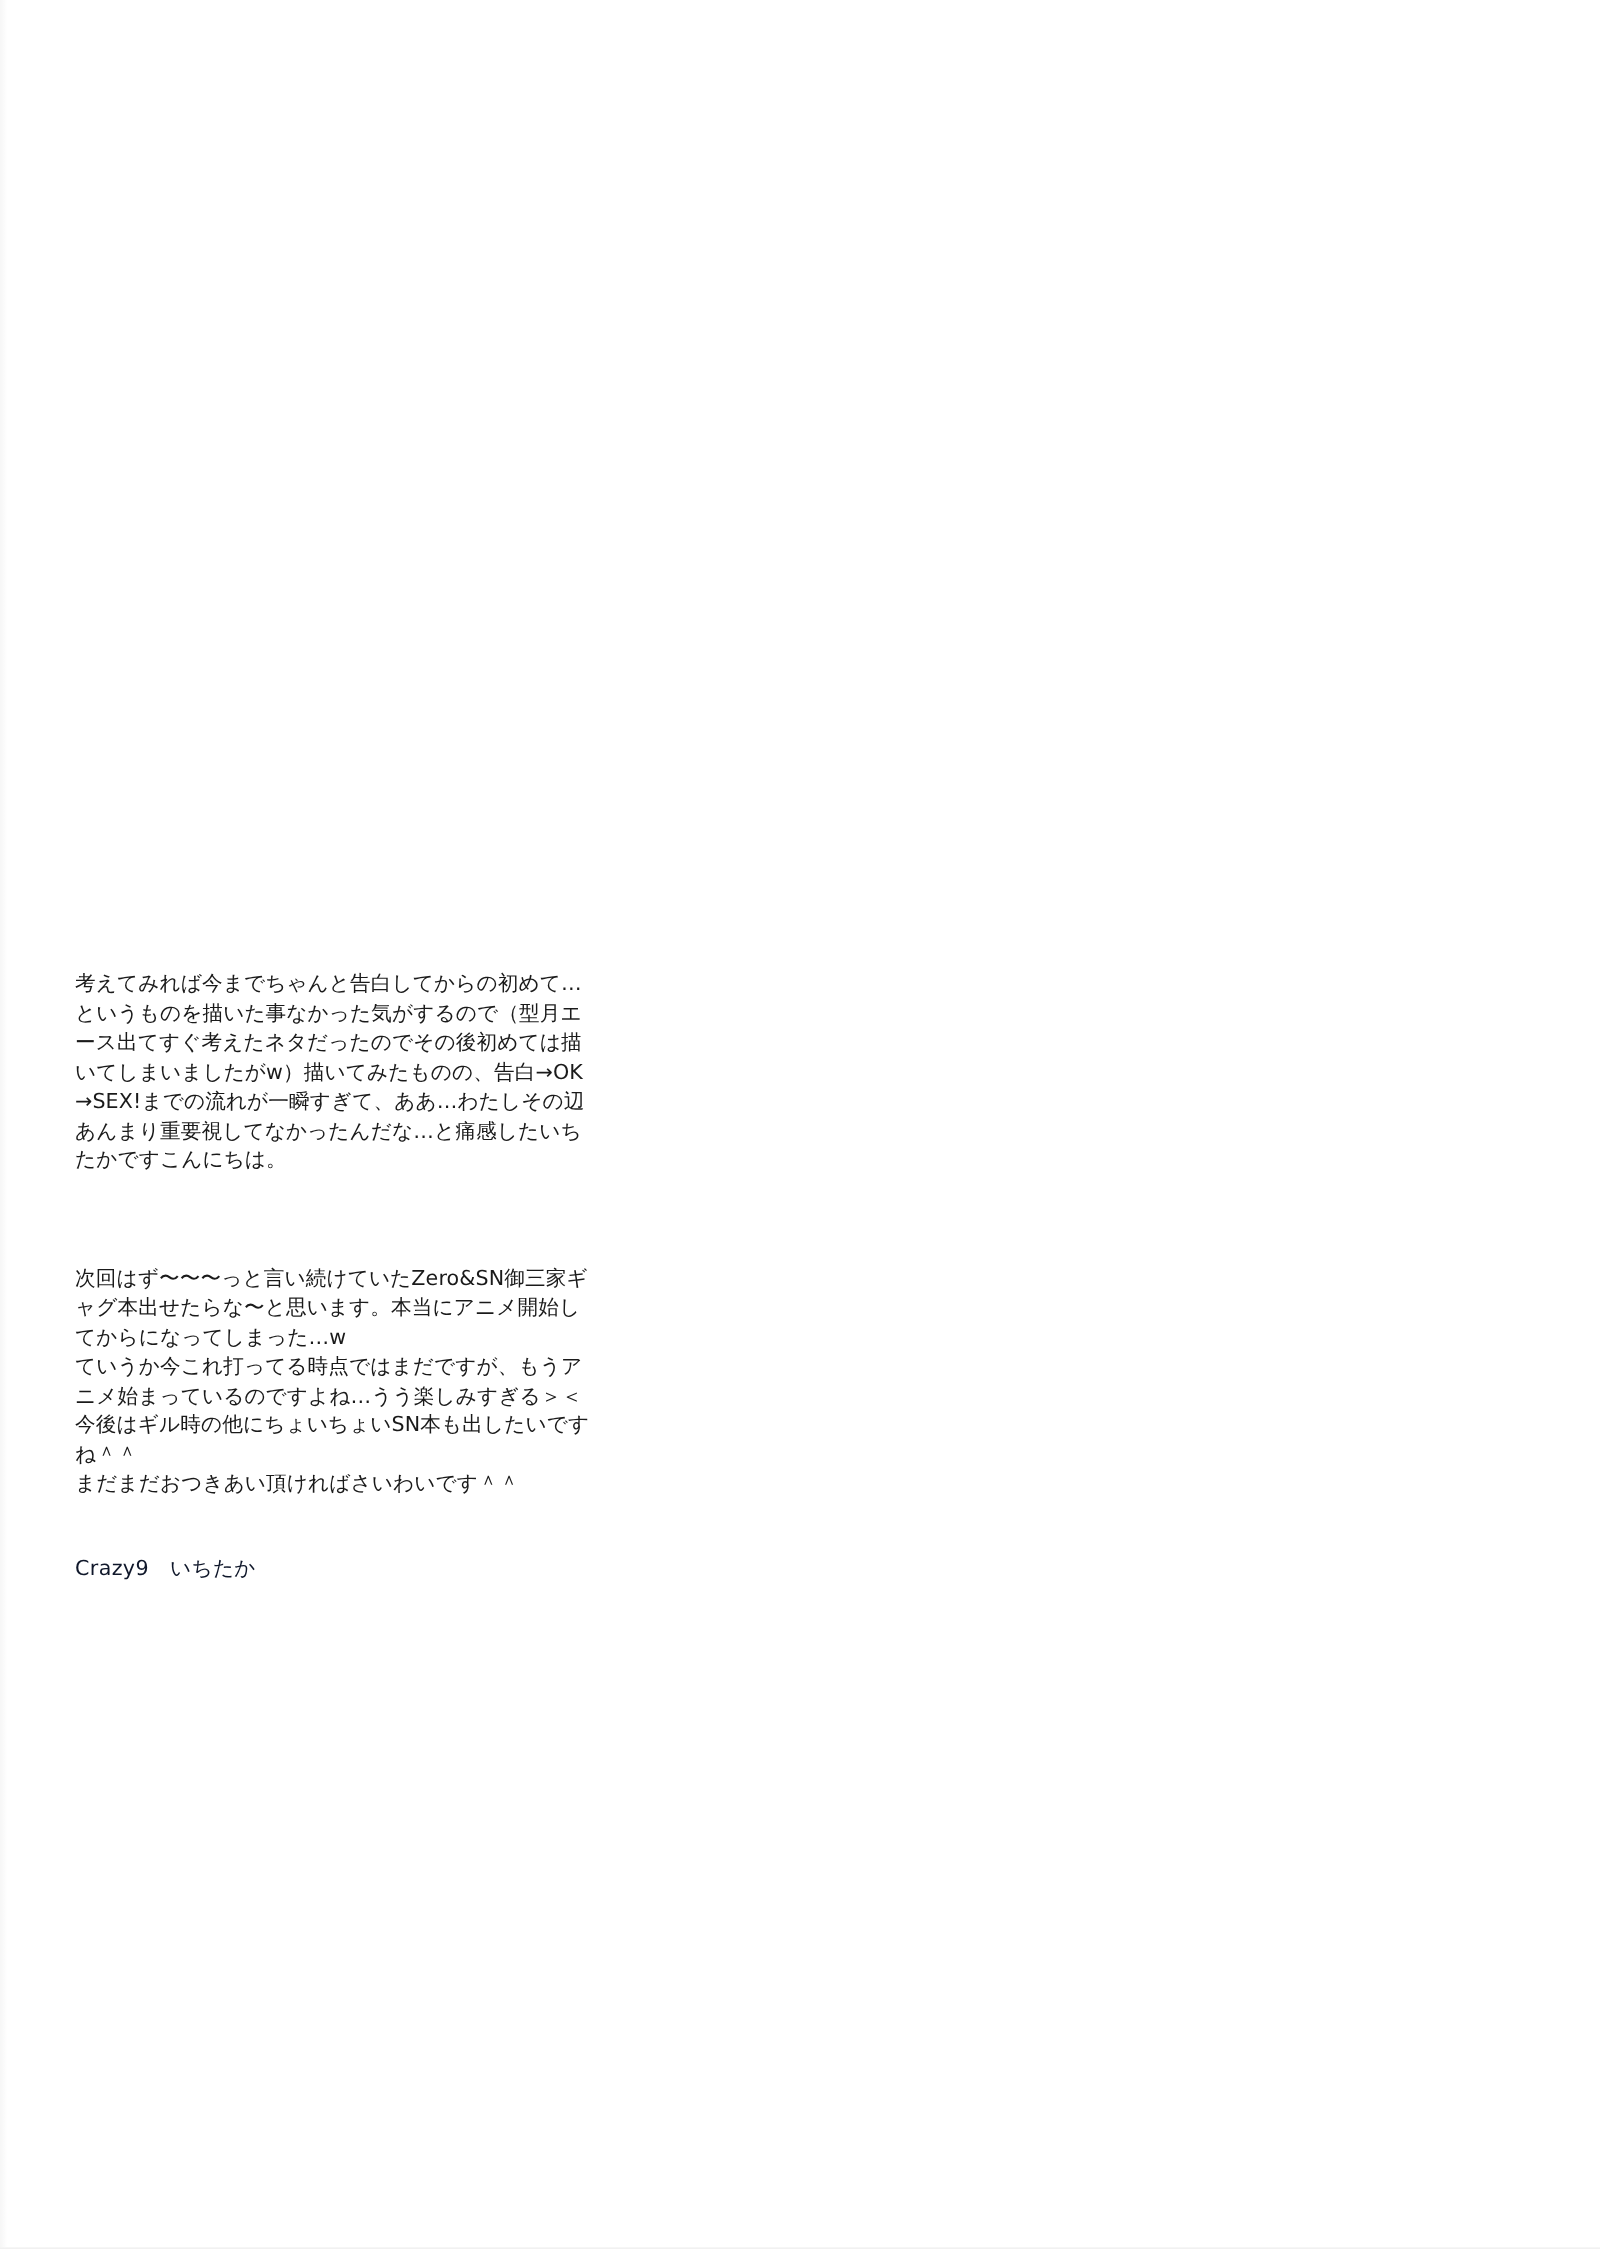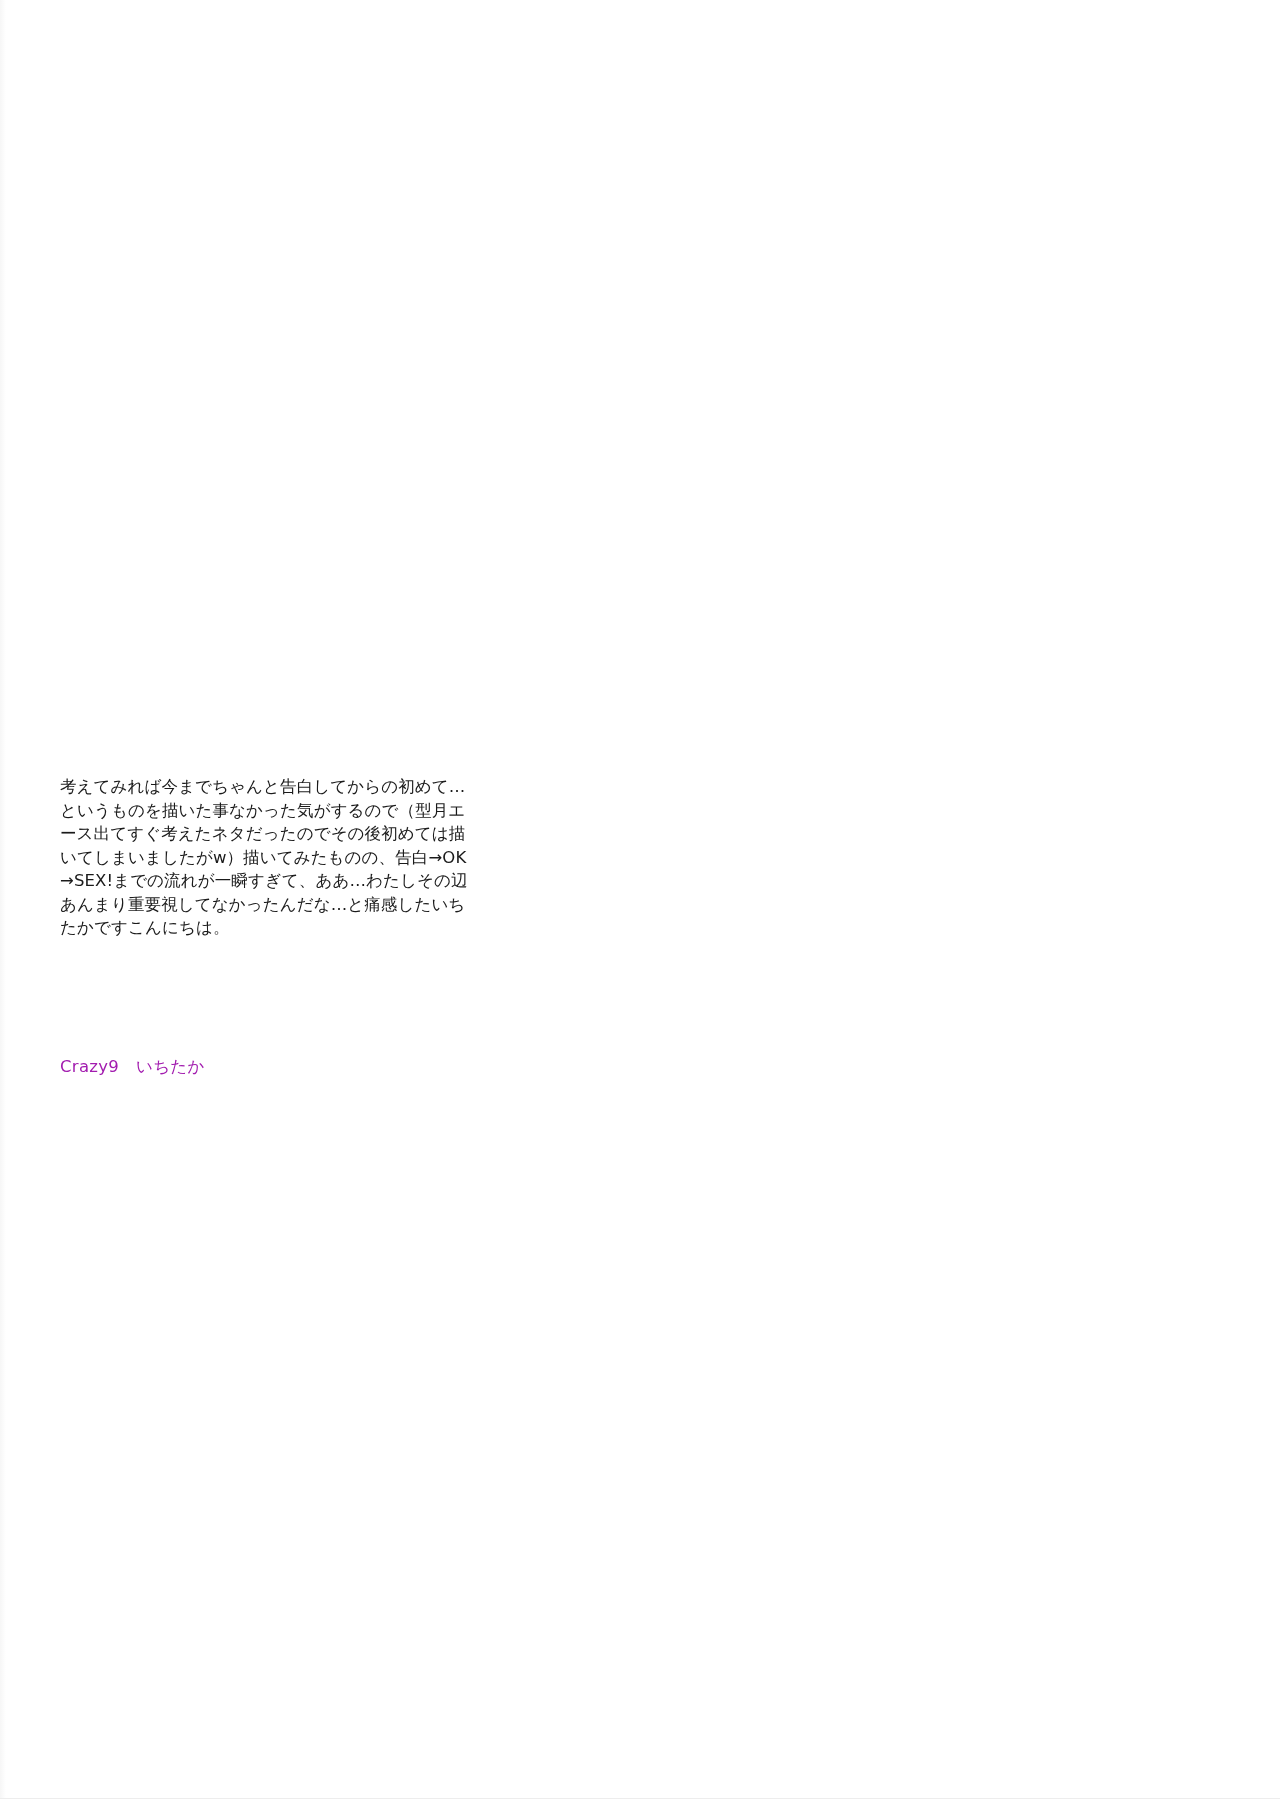--- a/index.html
+++ b/index.html
@@ -41,21 +41,21 @@
   .gap-lg {
     height: 23px;
   }
   .gap-xl {
     height: 48px;
   }
   .signature {
     font-size: 16.5px;
     line-height: 23.5px;
     margin: 0;
-    color: #a21caf;
+    color: #0f172a;
     letter-spacing: 0.3px;
   }
   .sig-block {
     margin-top: 44px;
   }
   .edge-marks {
     position: absolute;
     right: 10px;
     bottom: 48px;
     width: 6px;
@@ -101,20 +101,28 @@
 いてしまいましたがw）描いてみたものの、告白→OK
 →SEX!までの流れが一瞬すぎて、ああ…わたしその辺
 あんまり重要視してなかったんだな…と痛感したいち
 たかですこんにちは。</p>
 
     <div class="gap-lg"></div>
 
 
     <div class="gap-xl"></div>
 
+    <p class="para">次回はず〜〜〜っと言い続けていたZero&amp;SN御三家ギ
+ャグ本出せたらな〜と思います。本当にアニメ開始し
+てからになってしまった…w
+ていうか今これ打ってる時点ではまだですが、もうア
+ニメ始まっているのですよね…うう楽しみすぎる＞＜
+今後はギル時の他にちょいちょいSN本も出したいです
+ね＾＾
+まだまだおつきあい頂ければさいわいです＾＾</p>
 
     <div class="sig-block">
       <p class="signature">Crazy9　いちたか</p>
     </div>
 
   </div>
 
   <div class="edge-marks">
     <i></i>
     <i></i>

